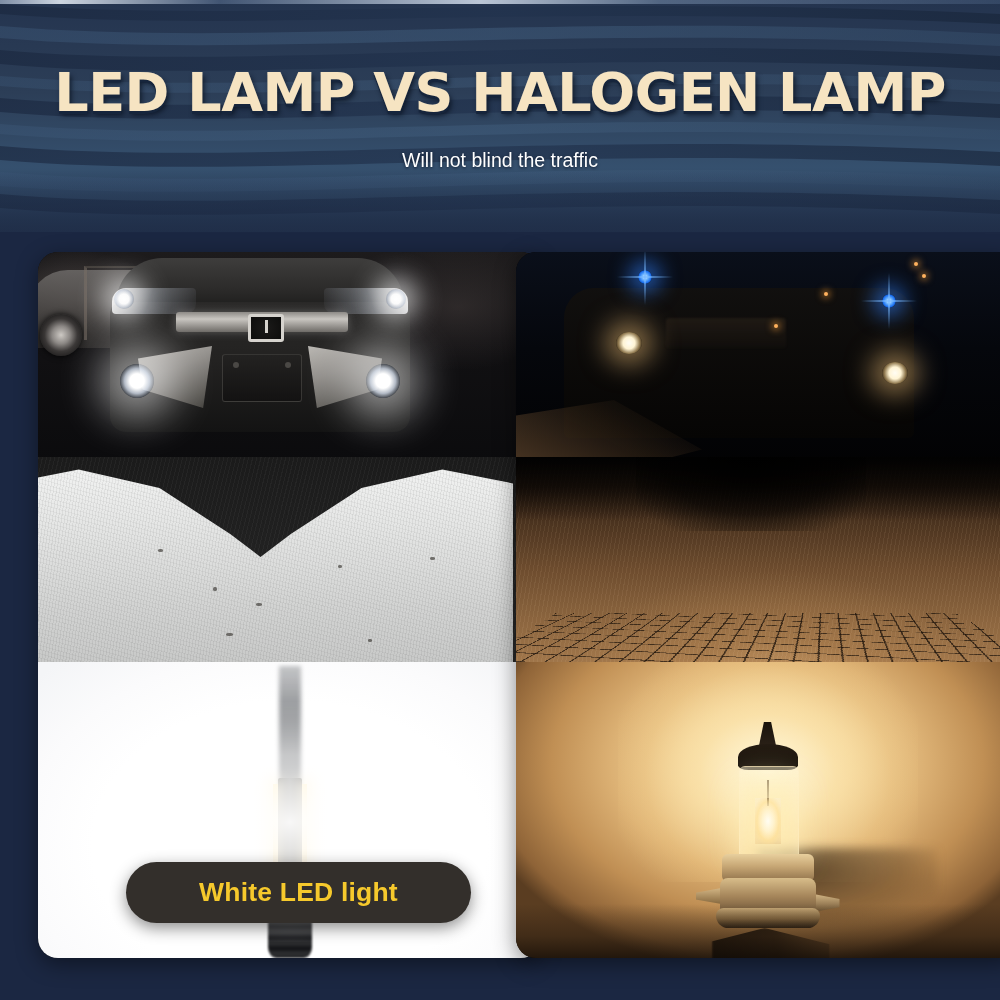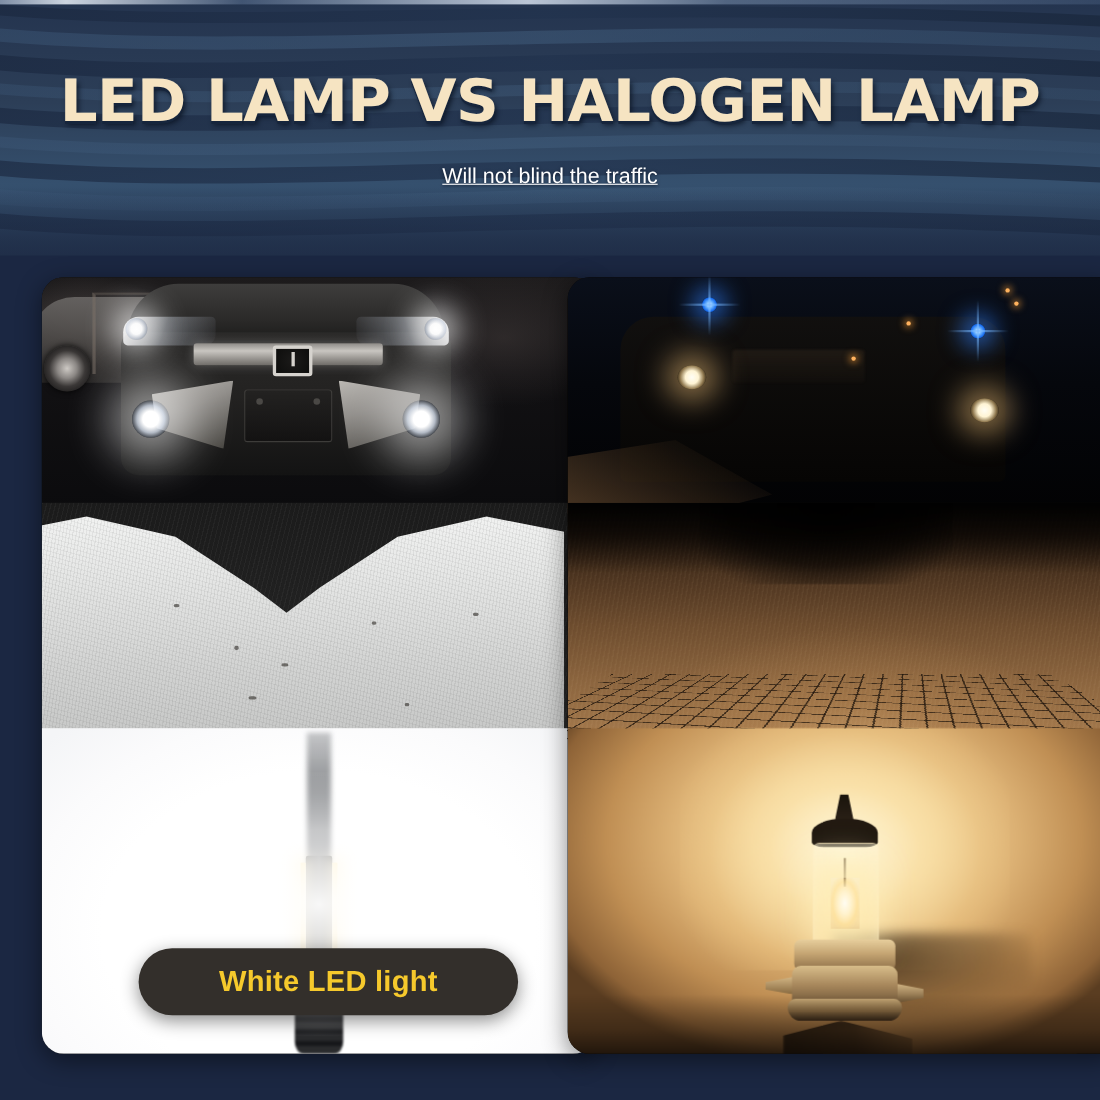--- a/index.html
+++ b/index.html
@@ -59,21 +59,21 @@
     position: absolute;
     left: 0; top: 148px;
     width: 1000px;
     text-align: center;
     color: #ffffff;
     font-size: 19.5px;
     font-weight: 400;
     line-height: 25px;
     text-shadow: 0 1px 3px rgba(10,18,34,.8);
   }
-  .subtitle .l2 { display: block; text-decoration: underline; }
+  .subtitle .l2 { display: block; }
 
   
   .panel {
     position: absolute;
     top: 252px;
     width: 503px;
     height: 706px;
     border-radius: 20px;
     overflow: hidden;
     box-shadow: 0 6px 22px rgba(0,0,0,.45);

